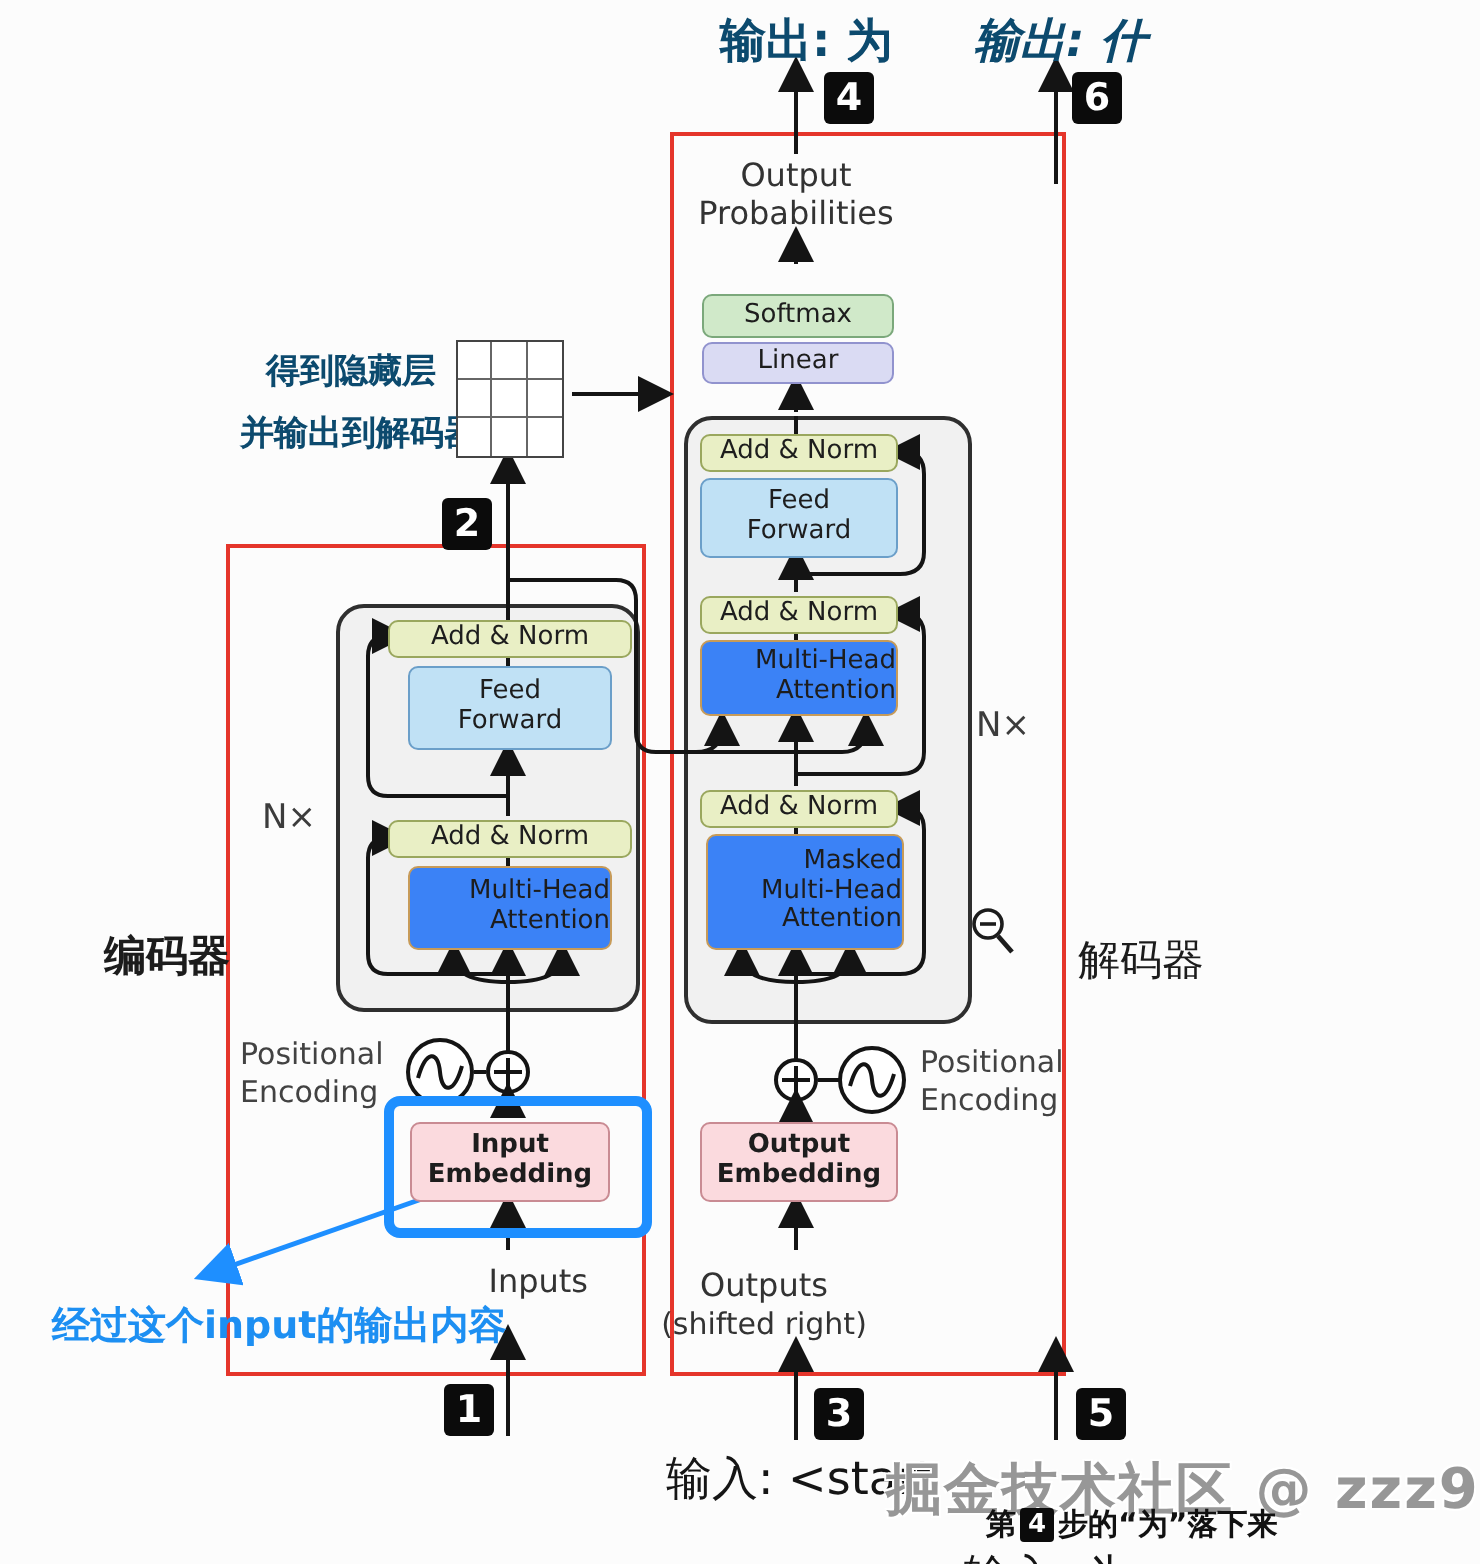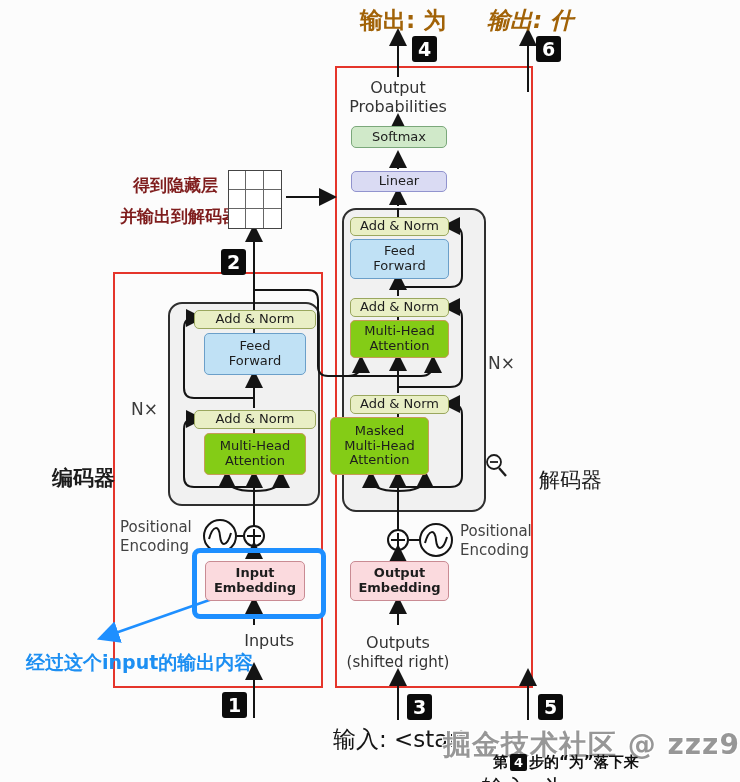--- a/index.html
+++ b/index.html
@@ -6,28 +6,28 @@
   .stage{position:relative;width:740px;height:782px;background:#fcfcfc;overflow:hidden;
          font-family:"DejaVu Sans","Liberation Sans",sans-serif;}
   svg.overlay{position:absolute;left:0;top:0;width:740px;height:782px;pointer-events:none;z-index:2;}
   .container{position:absolute;background:#f1f1f1;border:2px solid #2f2f2f;border-radius:14px;z-index:1;}
   .redbox{position:absolute;border:2px solid #e5352b;z-index:1;}
   .box{position:absolute;border:1.5px solid #666;border-radius:5px;display:flex;flex-direction:column;
        align-items:center;justify-content:center;font-size:13px;color:#1d1d1d;line-height:1.12;
        text-align:center;z-index:3;}
   .an{background:#e9efc5;border-color:#9aa75e;}
   .ff{background:#c0e1f5;border-color:#6b9fc9;}
-  .att{background:#84cc16;border-color:#c79b59;}
+  .att{background:#3b82f6;border-color:#c79b59;align-items:flex-end;}
   .sm{background:#d0e9c9;border-color:#7ba87b;}
   .lin{background:#dadbf3;border-color:#9193ce;}
   .emb{background:#fbdade;border-color:#c98b93;font-weight:bold;}
   .badge{position:absolute;background:#0b0b0b;color:#fff;font-weight:bold;display:flex;align-items:center;
          justify-content:center;border-radius:3px;font-size:19px;width:25px;height:26px;z-index:5;}
-  .hdr{position:absolute;font-size:23px;font-weight:600;color:#a16207;white-space:nowrap;z-index:3;}
-  .cnote{position:absolute;font-size:17px;font-weight:600;color:#7f1d1d;white-space:nowrap;z-index:3;}
+  .hdr{position:absolute;font-size:23px;font-weight:600;color:#0c4a6e;white-space:nowrap;z-index:3;}
+  .cnote{position:absolute;font-size:17px;font-weight:600;color:#0c4a6e;white-space:nowrap;z-index:3;}
   .biglabel{position:absolute;font-size:21px;font-weight:500;color:#1c1c1c;z-index:3;}
   .nx{position:absolute;font-size:17px;color:#3c3c3c;z-index:3;}
   .pos{position:absolute;font-size:15px;color:#424242;line-height:1.25;z-index:3;}
   .flowtext{position:absolute;font-size:16px;color:#333;text-align:center;line-height:1.2;z-index:3;}
   .sub{font-size:15px;}
   .inlabel{position:absolute;font-size:23px;font-weight:500;color:#151515;white-space:nowrap;z-index:3;}
   .bluebox{position:absolute;border:5px solid #1e8fff;border-radius:8px;z-index:4;}
   .bluenote{position:absolute;font-size:19px;font-weight:600;color:#1d8ff2;white-space:nowrap;z-index:3;}
   .watermark{position:absolute;font-size:28px;font-weight:700;color:rgba(125,125,125,0.8);
              letter-spacing:1px;white-space:nowrap;z-index:6;
@@ -128,21 +128,21 @@
 
   <div class="hdr" style="left:360px;top:5px;">输出: 为</div>
   <div class="badge" style="left:412px;top:36px;">4</div>
   <div class="hdr" style="left:487px;top:5px;font-style:italic;">输出: 什</div>
   <div class="badge" style="left:536px;top:36px;">6</div>
 
   <div class="flowtext" style="left:338px;top:78px;width:120px;">
     <span>Output</span><br>
     <span>Probabilities</span>
   </div>
-  <div class="box sm" style="left:351px;top:126px;width:94px;height:20px;">
+  <div class="box sm" style="left:351px;top:147px;width:94px;height:20px;">
     <span>Softmax</span>
   </div>
   <div class="box lin" style="left:351px;top:171px;width:94px;height:19px;">
     <span>Linear</span>
   </div>
   <div class="box an" style="left:350px;top:217px;width:97px;height:17px;">
     <span>Add &amp; Norm</span>
   </div>
   <div class="box ff" style="left:350px;top:239px;width:97px;height:38px;">
     <span>Feed</span>
@@ -151,35 +151,35 @@
   <div class="box an" style="left:350px;top:298px;width:97px;height:17px;">
     <span>Add &amp; Norm</span>
   </div>
   <div class="box att" style="left:350px;top:320px;width:97px;height:36px;">
     <span>Multi-Head</span>
     <span>Attention</span>
   </div>
   <div class="box an" style="left:350px;top:395px;width:97px;height:17px;">
     <span>Add &amp; Norm</span>
   </div>
-  <div class="box att" style="left:330px;top:417px;width:97px;height:56px;">
+  <div class="box att" style="left:353px;top:417px;width:97px;height:56px;">
     <span>Masked</span>
     <span>Multi-Head</span>
     <span>Attention</span>
   </div>
   <div class="nx" style="left:488px;top:353px;">N×</div>
   <div class="pos" style="left:460px;top:522px;">
     <span>Positional</span><br>
     <span>Encoding</span>
   </div>
   <div class="box emb" style="left:350px;top:561px;width:97px;height:38px;">
     <span>Output</span>
     <span>Embedding</span>
   </div>
-  <div class="flowtext" style="left:338px;top:633px;width:120px;">
+  <div class="flowtext" style="left:322px;top:633px;width:120px;">
     <span>Outputs</span><br>
     <span class="sub">(shifted right)</span>
   </div>
   <div class="biglabel" style="left:539px;top:466px;">解码器</div>
 
   <div class="box an" style="left:194px;top:310px;width:120px;height:17px;">
     <span>Add &amp; Norm</span>
   </div>
   <div class="box ff" style="left:204px;top:333px;width:100px;height:40px;">
     <span>Feed</span>

